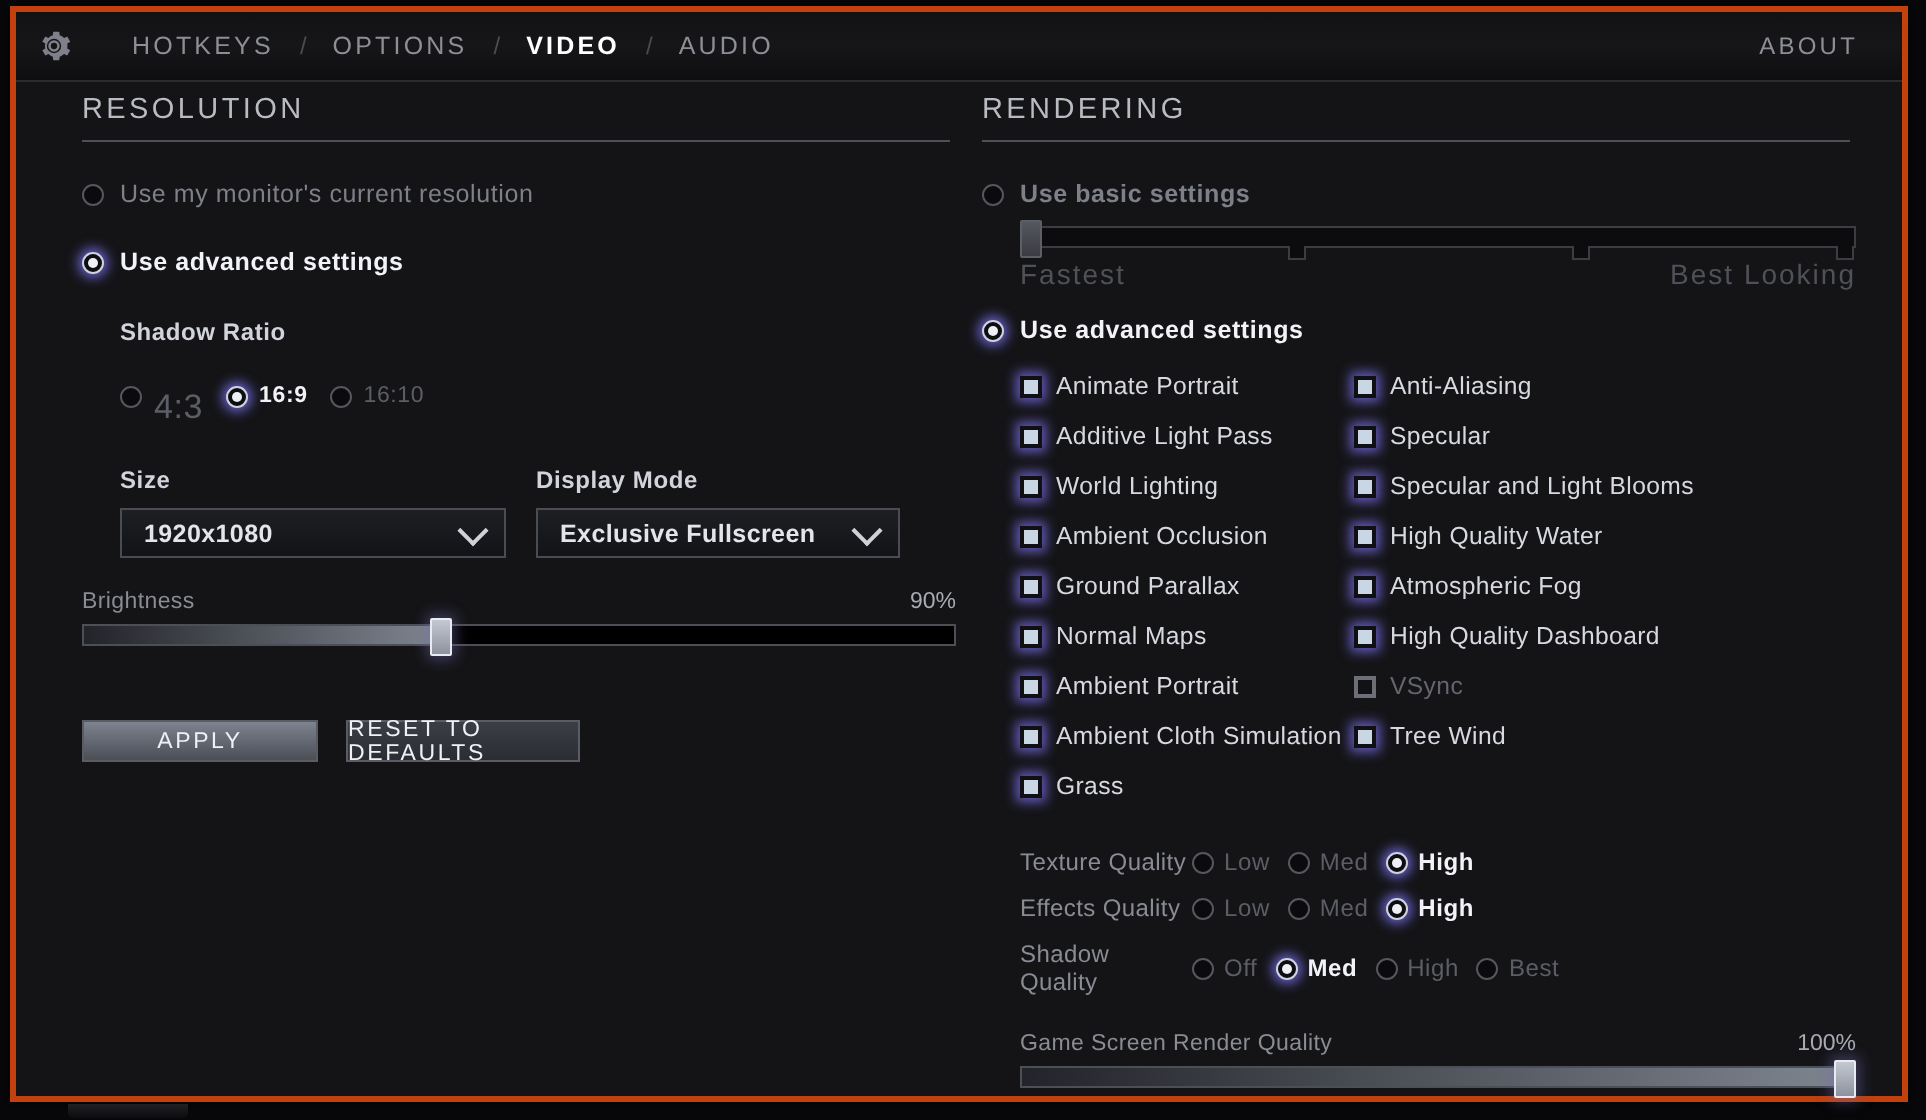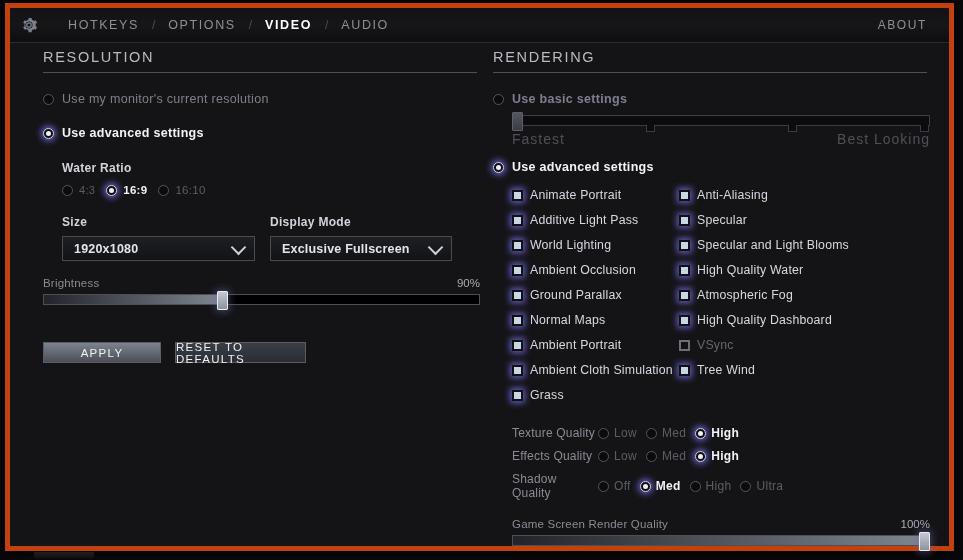--- a/index.html
+++ b/index.html
@@ -7,21 +7,21 @@
     width:963px;height:560px;overflow:hidden;
     font-family:"Liberation Sans", sans-serif;
     -webkit-font-smoothing:antialiased;
   }
   .screen{position:relative;width:963px;height:560px;background:#08080a;}
 
   
   .win{
     position:absolute;left:5px;top:3px;width:949px;height:548px;
     background:#141417;
-    border:5px solid #c2410c;
+    border:3px solid #c2410c;
     box-shadow:0 0 8px rgba(0,0,0,.8);
     box-sizing:border-box;
   }
   .topnotch{
     position:absolute;left:34px;top:0px;width:115px;height:7px;
     background:linear-gradient(to bottom,#232327,#0d0d10);
     border-radius:0 0 3px 3px;
   }
   .botnotch{
     position:absolute;left:34px;top:552px;width:60px;height:7px;
@@ -195,24 +195,24 @@
           <span class="radio off"></span>
           <span class="rlabel off">Use my monitor's current resolution</span>
         </div>
 
         <div class="row" style="margin-top:20px;">
           <span class="radio on"></span>
           <span class="rlabel on">Use advanced settings</span>
         </div>
 
         <div style="margin-left:19px;margin-top:21px;">
-          <div class="fieldlabel">Water Ratio</div>
+          <div class="fieldlabel">Shadow Ratio</div>
           <div class="row" style="margin-top:9px;">
             <span class="radio off"></span>
-            <span class="rlabel dim" style="margin-left:6px;font-size:11px;">4:3</span>
+            <span class="rlabel dim" style="margin-left:6px;font-size:17px;margin-top:12px;">4:3</span>
             <span class="radio on" style="margin-left:11px;"></span>
             <span class="rlabel on" style="margin-left:6px;font-size:11.5px;">16:9</span>
             <span class="radio off" style="margin-left:11px;"></span>
             <span class="rlabel dim" style="margin-left:6px;font-size:11.5px;">16:10</span>
           </div>
         </div>
 
         <div style="display:flex;margin-top:19px;margin-left:19px;">
           <div style="width:193px;">
             <div class="fieldlabel">Size</div>
@@ -236,21 +236,21 @@
             <span class="sl-val">90%</span>
           </div>
           <div class="track">
             <div class="fill" style="width:41%;"></div>
             <div class="knob" style="left:calc(41% - 5px);"></div>
           </div>
         </div>
 
         <div style="margin-top:37px;display:flex;">
           <div class="btn primary" style="width:118px;">APPLY</div>
-          <div class="btn secondary" style="width:131px;margin-left:14px;">RESET TO DEFAULTS</div>
+          <div class="btn secondary" style="width:117px;margin-left:14px;">RESET TO DEFAULTS</div>
         </div>
       </div>
 
       <div class="col col-right">
         <div class="sec-title">RENDERING</div>
         <div class="divider r"></div>
 
         <div class="row" style="margin-top:19px;font-weight:bold;">
           <span class="radio off"></span>
           <span class="rlabel off">Use basic settings</span>
@@ -392,21 +392,21 @@
             <span class="qopt">
               <span class="radio on"></span>
               <span class="rlabel on">Med</span>
             </span>
             <span class="qopt">
               <span class="radio off"></span>
               <span class="rlabel dim">High</span>
             </span>
             <span class="qopt">
               <span class="radio off"></span>
-              <span class="rlabel dim">Ultra</span>
+              <span class="rlabel dim">Best</span>
             </span>
           </div>
         </div>
 
         <div class="sliderwrap" style="margin-left:19px;margin-top:18px;width:418px;">
           <div class="sl-top">
             <span class="sl-label">Game Screen Render Quality</span>
             <span class="sl-val">100%</span>
           </div>
           <div class="track">

